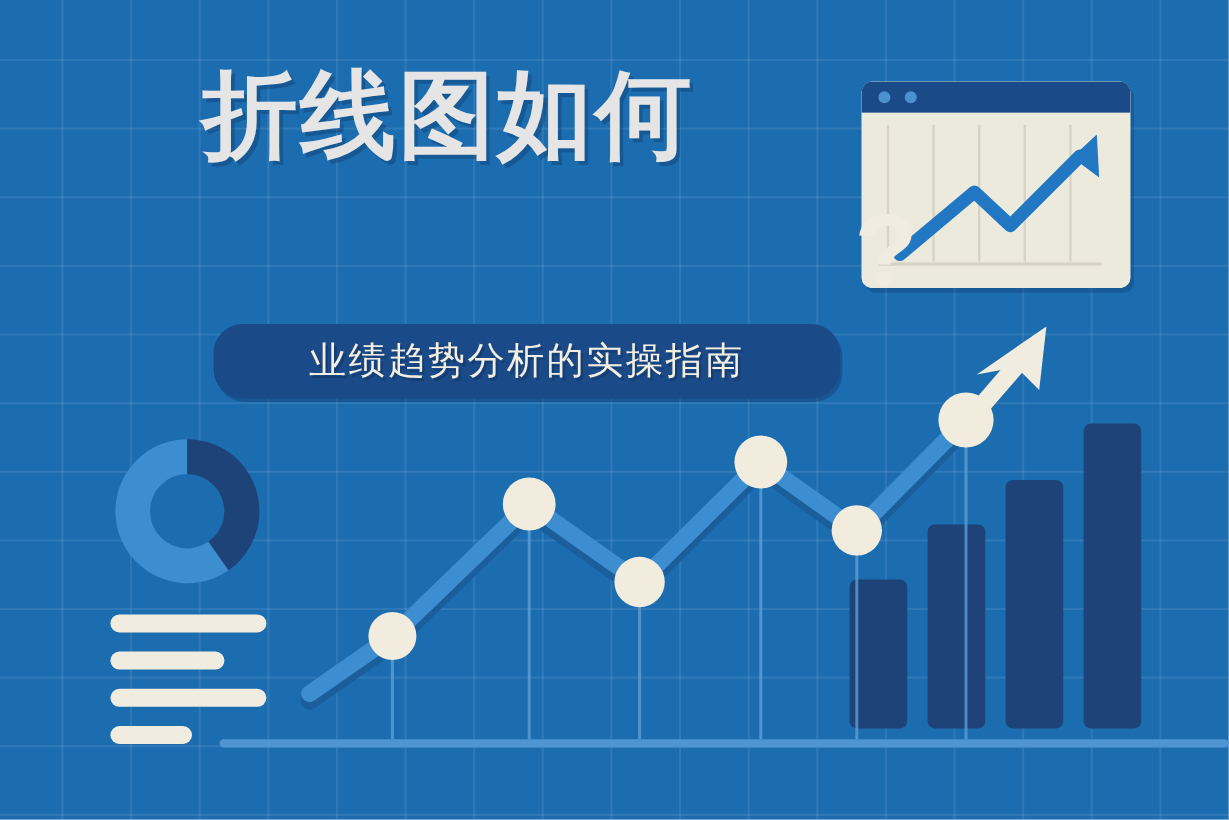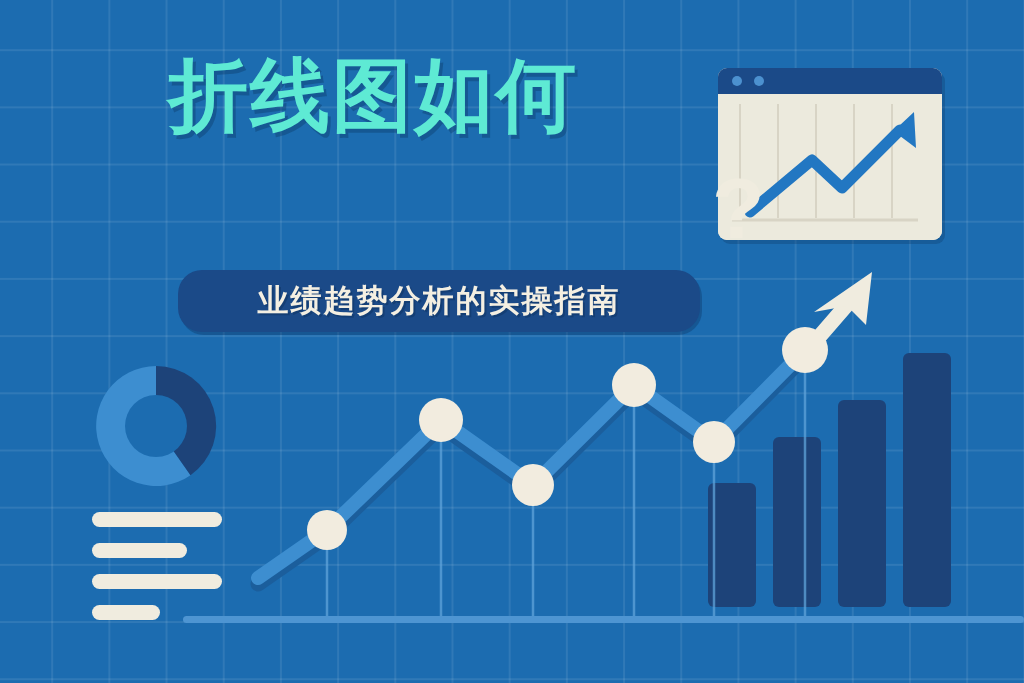--- a/index.html
+++ b/index.html
@@ -27,38 +27,38 @@
   
   #headline {
     position:absolute;
     left:168px; top:52px;
     width:560px;
   }
   .hl-line {
     font-size:80px;
     line-height:88px;
     font-weight:bold;
-    color:#5eead4;
+    color:#e5e5e5;
     letter-spacing:2px;
     text-shadow:3px 4px 0 rgba(12,60,105,0.40);
     white-space:nowrap;
   }
   
   #subtitle-pill {
     position:absolute;
     left:178px; top:270px;
     width:522px; height:62px;
     background:#1b4a88;
     border-radius:24px;
     display:flex; align-items:center; justify-content:center;
     box-shadow:2px 3px 0 rgba(12,50,95,0.35);
   }
   #subtitle-text {
     font-size:31px;
-    font-weight:bold;
+    font-weight:normal;
     color:#f4efe2;
     letter-spacing:2px;
     text-shadow:2px 2px 0 rgba(10,40,80,0.35);
     white-space:nowrap;
   }
   
   #browser-window {
     position:absolute;
     left:718px; top:68px;
     width:224px; height:172px;

